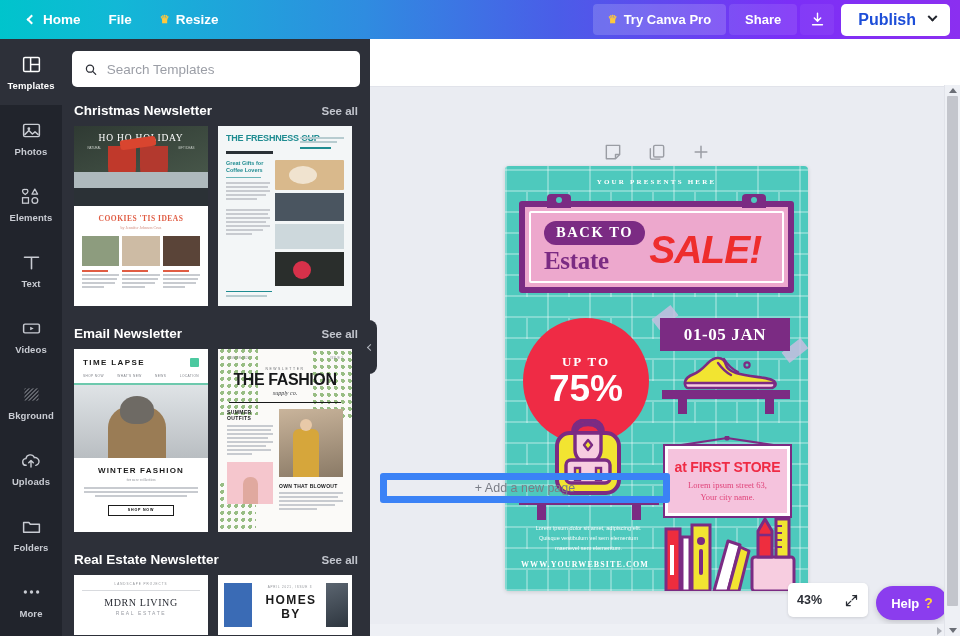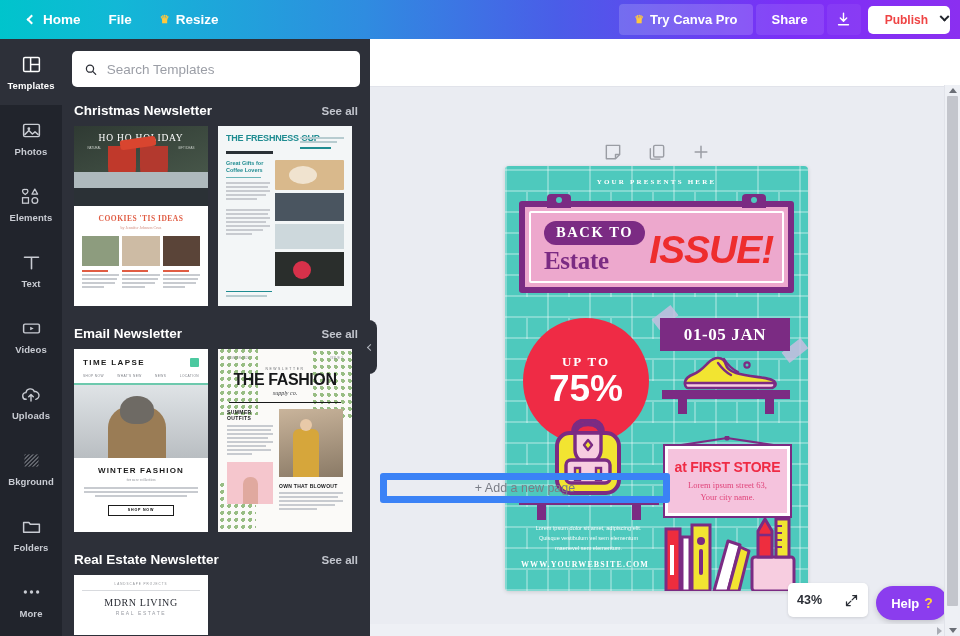--- a/index.html
+++ b/index.html
@@ -36,22 +36,22 @@
   }
   .btn-share {
     background: rgba(255,255,255,.10); color: #fff; font-size: 13px; font-weight: bold;
     padding: 8px 16px; border-radius: 4px; cursor: pointer; border: none;
   }
   .btn-dl {
     width: 34px; height: 31px; display: flex; align-items: center; justify-content: center;
     border-radius: 4px; cursor: pointer; background: rgba(255,255,255,.06);
   }
   .btn-publish {
-    background: #fff; color: #ef4444; font-size: 12px; font-weight: bold;
-    padding: 7px 2px 7px 17px; border-radius: 5px; display: flex; align-items: center;
+    background: #fff; color: #1d4ed8; font-size: 16px; font-weight: bold;
+    padding: 7px 14px 7px 17px; border-radius: 5px; display: flex; align-items: center;
     gap: 13px; cursor: pointer; border: none; margin-left: 4px;
   }
   .chev-dn {
     display: inline-block; width: 7px; height: 7px;
     border-right: 2px solid #21242c; border-bottom: 2px solid #21242c;
     transform: rotate(45deg) translate(-2px,-2px);
   }
 
   
   .rail {
@@ -345,40 +345,40 @@
       <svg width="21" height="21" viewBox="0 0 24 24">
           <rect x="3" y="7" width="18" height="10" rx="1.5" fill="none" stroke="currentColor" stroke-width="1.7"></rect>
           <path d="M10.5 10l4 2-4 2z" fill="currentColor"></path>
         </svg>
     </span>
     <span class="rail-label">Videos</span>
   </div>
 
   <div class="rail-item">
     <span class="rail-ico">
-      <svg width="22" height="21" viewBox="0 0 24 24">
-          <path d="M6.5 17.5a3.8 3.8 0 0 1-.3-7.6 5 5 0 0 1 9.6-1.2 3.7 3.7 0 0 1 1.7 8.8" fill="none" stroke="currentColor" stroke-width="1.6" stroke-linecap="round"></path>
-          <path d="M12 19.5v-7M9.4 14.6L12 12l2.6 2.6" fill="none" stroke="currentColor" stroke-width="1.6" stroke-linecap="round" stroke-linejoin="round"></path>
-        </svg>
-    </span>
-    <span class="rail-label">Uploads</span>
-  </div>
-
-  <div class="rail-item">
-    <span class="rail-ico">
       <svg width="21" height="21" viewBox="0 0 24 24">
           <defs>
             <pattern id="hatch" width="3.2" height="3.2" patternUnits="userSpaceOnUse" patternTransform="rotate(45)">
               <line x1="0" y1="0" x2="0" y2="3.2" stroke="currentColor" stroke-width="1.3"></line>
             </pattern>
           </defs>
           <rect x="4" y="5" width="16" height="14" fill="url(#hatch)"></rect>
         </svg>
     </span>
     <span class="rail-label">Bkground</span>
+  </div>
+
+  <div class="rail-item">
+    <span class="rail-ico">
+      <svg width="22" height="21" viewBox="0 0 24 24">
+          <path d="M6.5 17.5a3.8 3.8 0 0 1-.3-7.6 5 5 0 0 1 9.6-1.2 3.7 3.7 0 0 1 1.7 8.8" fill="none" stroke="currentColor" stroke-width="1.6" stroke-linecap="round"></path>
+          <path d="M12 19.5v-7M9.4 14.6L12 12l2.6 2.6" fill="none" stroke="currentColor" stroke-width="1.6" stroke-linecap="round" stroke-linejoin="round"></path>
+        </svg>
+    </span>
+    <span class="rail-label">Uploads</span>
   </div>
 
   <div class="rail-item">
     <span class="rail-ico">
       <svg width="21" height="21" viewBox="0 0 24 24">
           <path d="M3 7.5h6l1.6 2H21v9H3z" fill="none" stroke="currentColor" stroke-width="1.7" stroke-linejoin="round"></path>
         </svg>
     </span>
     <span class="rail-label">Folders</span>
   </div>
@@ -592,20 +592,26 @@
     <div class="sec-title">Real Estate Newsletter</div>
     <div class="see-all">See all</div>
   </div>
   <div class="thumb-row">
     <div class="thumb" style="height:60px;padding:7px 8px;">
       <div style="text-align:center;font-size:3px;letter-spacing:1px;color:#8b8e93">LANDSCAPE PROJECTS</div>
       <div style="height:1px;background:#d8dade;margin:4px 0 6px"></div>
       <div style="text-align:center;font-size:10px;letter-spacing:.6px;color:#2b2e36;font-family:'Liberation Serif',serif">MDRN LIVING</div>
       <div style="text-align:center;font-size:5px;letter-spacing:1.6px;color:#9a9da4;margin-top:2px">REAL ESTATE</div>
     </div>
+    <div class="thumb" style="height:60px;position:relative;">
+      <div style="position:absolute;top:8px;left:6px;width:28px;height:44px;background:#3a6bb5"></div>
+      <div style="position:absolute;top:8px;right:4px;width:22px;height:44px;background:linear-gradient(160deg,#5b6570,#2e363f)"></div>
+      <div style="position:absolute;top:10px;left:40px;right:30px;text-align:center;font-size:3px;letter-spacing:.8px;color:#8b8e93">APRIL 2021, ISSUE 3</div>
+      <div style="position:absolute;top:18px;left:38px;right:26px;text-align:center;font-size:12px;font-weight:bold;letter-spacing:1.4px;color:#1b1b1b">HOMES BY</div>
+    </div>
   </div>
 </div>
 
 <div class="collapse">
   <span class="chev-sm"></span>
 </div>
 
 <div class="canvas-area">
   <div class="canvas-top-strip"></div>
 
@@ -636,21 +642,21 @@
     <div class="presents">YOUR PRESENTS HERE</div>
 
     <div class="sign">
       <div class="hook l"></div>
       <div class="hook r"></div>
       <div class="sign-inner">
         <div style="padding-left:13px;">
           <div class="badge-bts">BACK TO</div>
           <div class="school">Estate</div>
         </div>
-        <div class="saleword" style="margin-left:4px;margin-top:4px;">ISSUE!</div>
+        <div class="saleword" style="margin-left:4px;margin-top:4px;">SALE!</div>
       </div>
     </div>
 
     <div class="circle">
       <div class="upto">UP TO</div>
       <div class="pct">75%</div>
     </div>
 
     <div class="tape a"></div>
     <div class="tape b"></div>

